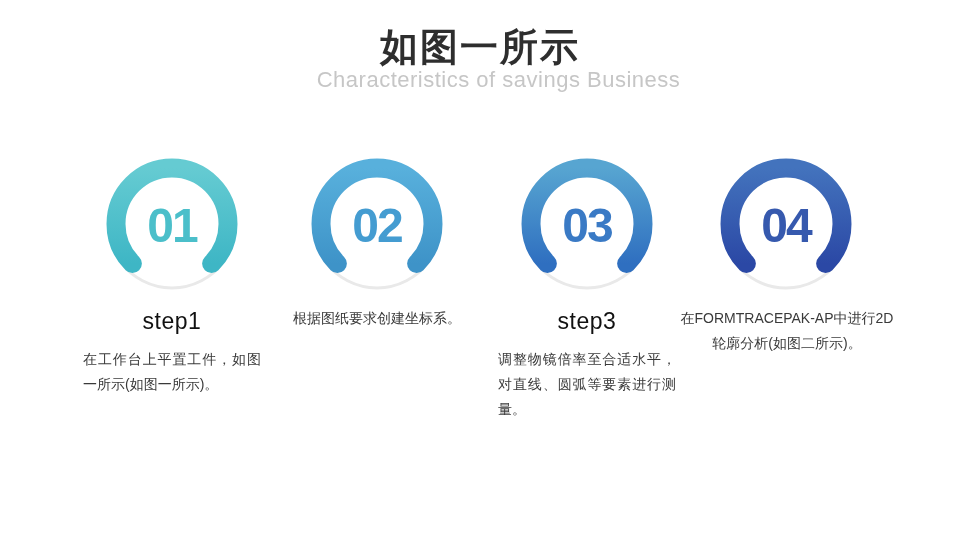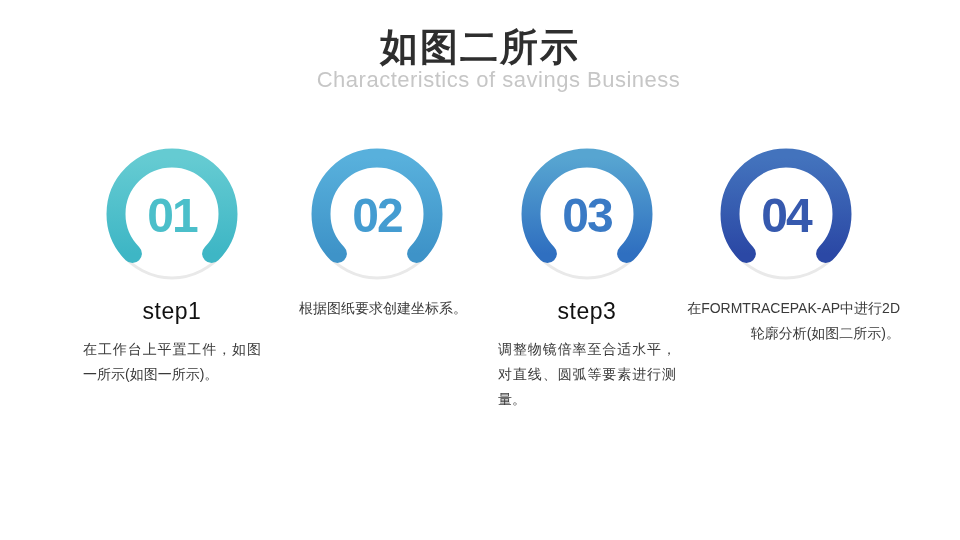--- a/index.html
+++ b/index.html
@@ -27,21 +27,21 @@
     text-align: center;
     font-size: 22px;
     font-weight: 400;
     letter-spacing: 0.5px;
     color: #c6c6c6;
     padding-left: 37px;
   }
 
   .step-col {
     position: absolute;
-    top: 144px;
+    top: 154px;
     width: 208px;
     text-align: center;
   }
   .col-0 { left: 68px; }
   .col-1 { left: 273px; }
   .col-2 { left: 483px; }
   .col-3 { left: 674px; width: 224px; }
 
   .gauge { display: block; margin: 0 auto; }
   .gauge .num {
@@ -58,32 +58,32 @@
     letter-spacing: 0.5px;
     color: #111111;
   }
 
   .desc {
     width: 178px;
     margin: 12px auto 0;
     font-size: 14px;
     line-height: 25px;
     color: #3a3a3a;
-    text-align: right;
+    text-align: center;
   }
   .desc.justify { text-align: justify; }
   .col-1 .desc { width: 180px; }
   .col-3 .desc { width: 226px; margin-right: 0; }
 </style>
 </head>
 <body>
 
 <div class="slide">
 
-  <div class="title">如图二所示</div>
+  <div class="title">如图一所示</div>
   <div class="subtitle">Characteristics of savings Business</div>
 
   <div class="step-col col-0">
     <svg class="gauge" width="140" height="140" viewBox="0 0 140 140">
       <defs>
         <linearGradient id="g0" x1="0" y1="0" x2="0" y2="1">
           <stop offset="0" stop-color="#65CBD2"></stop>
           <stop offset="1" stop-color="#3EB6C5"></stop>
         </linearGradient>
       </defs>

